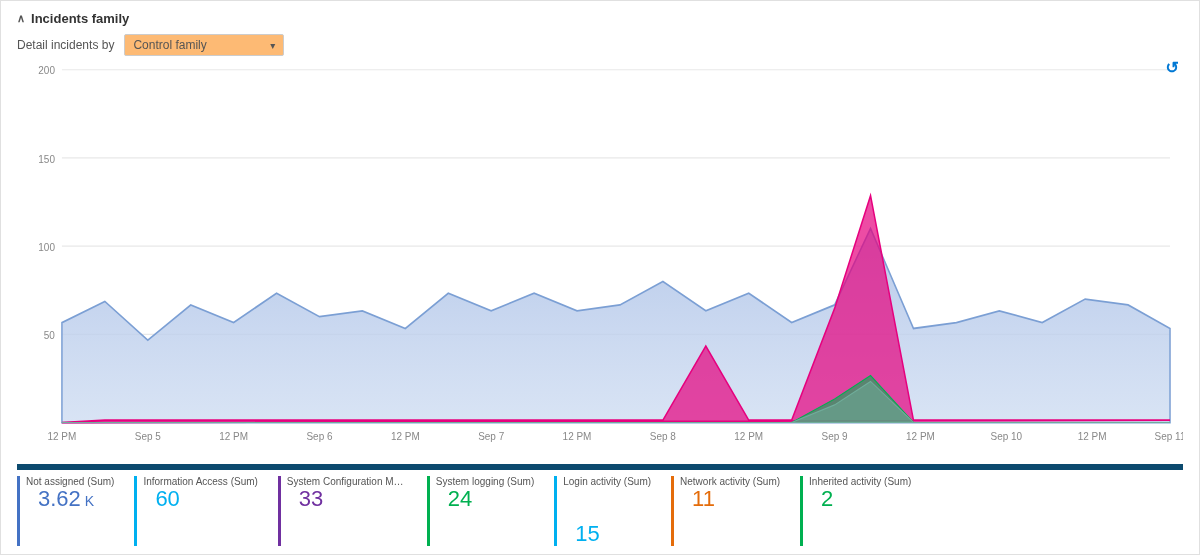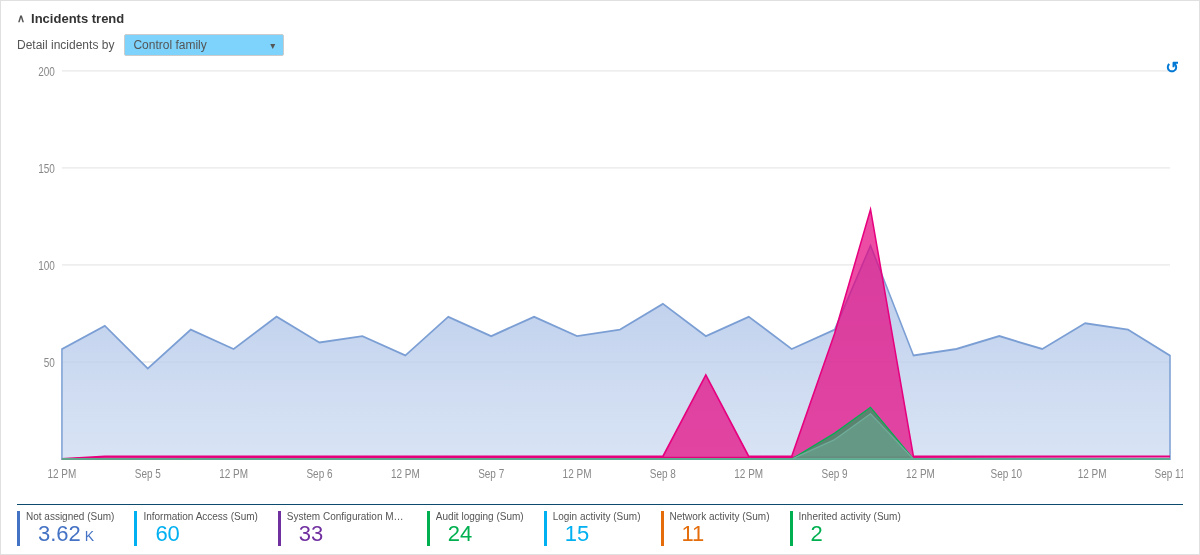--- a/index.html
+++ b/index.html
@@ -40,21 +40,21 @@
       color: #555;
     }
     .dropdown {
       display: flex;
       align-items: center;
       border: 1px solid #ccc;
       border-radius: 2px;
       padding: 3px 8px;
       font-size: 12px;
       cursor: pointer;
-      background: #7dd3fc;
+      background: #fdba74;
       min-width: 160px;
       justify-content: space-between;
     }
     .dropdown-arrow {
       margin-left: 8px;
       font-size: 10px;
       color: #555;
     }
     .chart-area {
       flex: 1;
@@ -83,21 +83,21 @@
       fill: #888;
     }
     .grid-line {
       stroke: #e8e8e8;
       stroke-width: 1;
     }
     .legend-area {
       display: flex;
       flex-direction: row;
       gap: 0;
-      border-top: 1px solid #0c4a6e;
+      border-top: 6px solid #0c4a6e;
       padding-top: 6px;
       margin-top: 4px;
       flex-wrap: nowrap;
     }
     .legend-item {
       display: flex;
       flex-direction: column;
       padding: 0 12px 0 0;
       min-width: 90px;
       border-left: 3px solid transparent;
@@ -123,21 +123,21 @@
       font-size: 14px;
     }
   </style>
 </head>
 <body>
 
 <div class="container">
 
   <div class="header">
     <span class="header-icon">∧</span>
-    <span>Incidents trend</span>
+    <span>Incidents family</span>
   </div>
 
   <div class="controls-row">
     <span>Detail incidents by</span>
     <div class="dropdown">
       <span>Control family</span>
       <span class="dropdown-arrow">▾</span>
     </div>
   </div>
 
@@ -271,24 +271,24 @@
       </div>
       <div class="legend-item" style="border-left-color: rgb(0, 176, 240);">
         <div class="legend-label">Information Access (Sum)</div>
         <div class="legend-value" style="color: rgb(0, 176, 240);">60</div>
       </div>
       <div class="legend-item" style="border-left-color: rgb(112, 48, 160);">
         <div class="legend-label">System Configuration Mo...</div>
         <div class="legend-value" style="color: rgb(112, 48, 160);">33</div>
       </div>
       <div class="legend-item" style="border-left-color: rgb(0, 176, 80);">
-        <div class="legend-label">Audit logging (Sum)</div>
+        <div class="legend-label">System logging (Sum)</div>
         <div class="legend-value" style="color: rgb(0, 176, 80);">24</div>
       </div>
-      <div class="legend-item" style="border-left-color: rgb(0, 176, 240);">
+      <div class="legend-item" style="border-left-color: rgb(0, 176, 240); gap: 35px;">
         <div class="legend-label">Login activity (Sum)</div>
         <div class="legend-value" style="color: rgb(0, 176, 240);">15</div>
       </div>
       <div class="legend-item" style="border-left-color: rgb(228, 108, 10);">
         <div class="legend-label">Network activity (Sum)</div>
         <div class="legend-value" style="color: rgb(228, 108, 10);">11</div>
       </div>
       <div class="legend-item" style="border-left-color: rgb(0, 176, 80);">
         <div class="legend-label">Inherited activity (Sum)</div>
         <div class="legend-value" style="color: rgb(0, 176, 80);">2</div>

